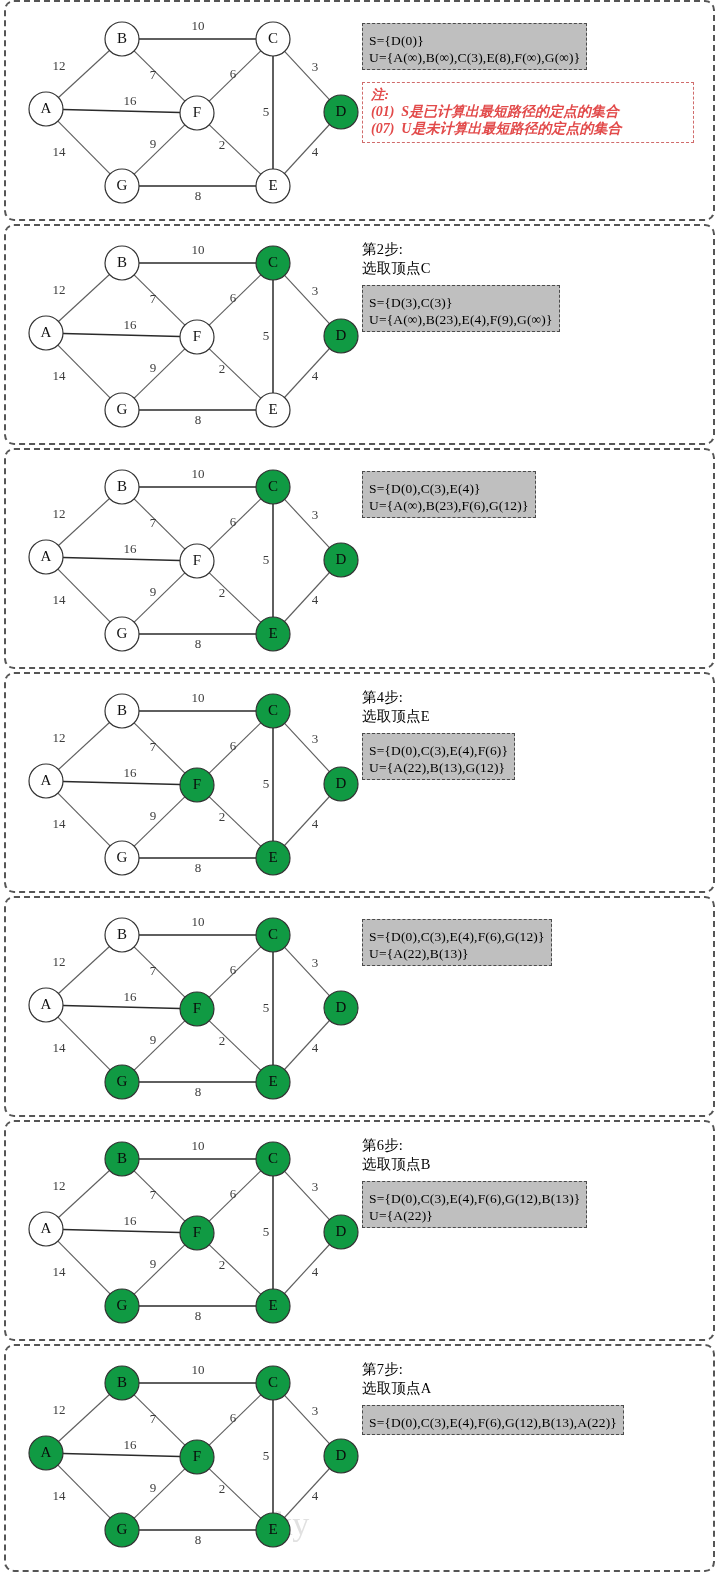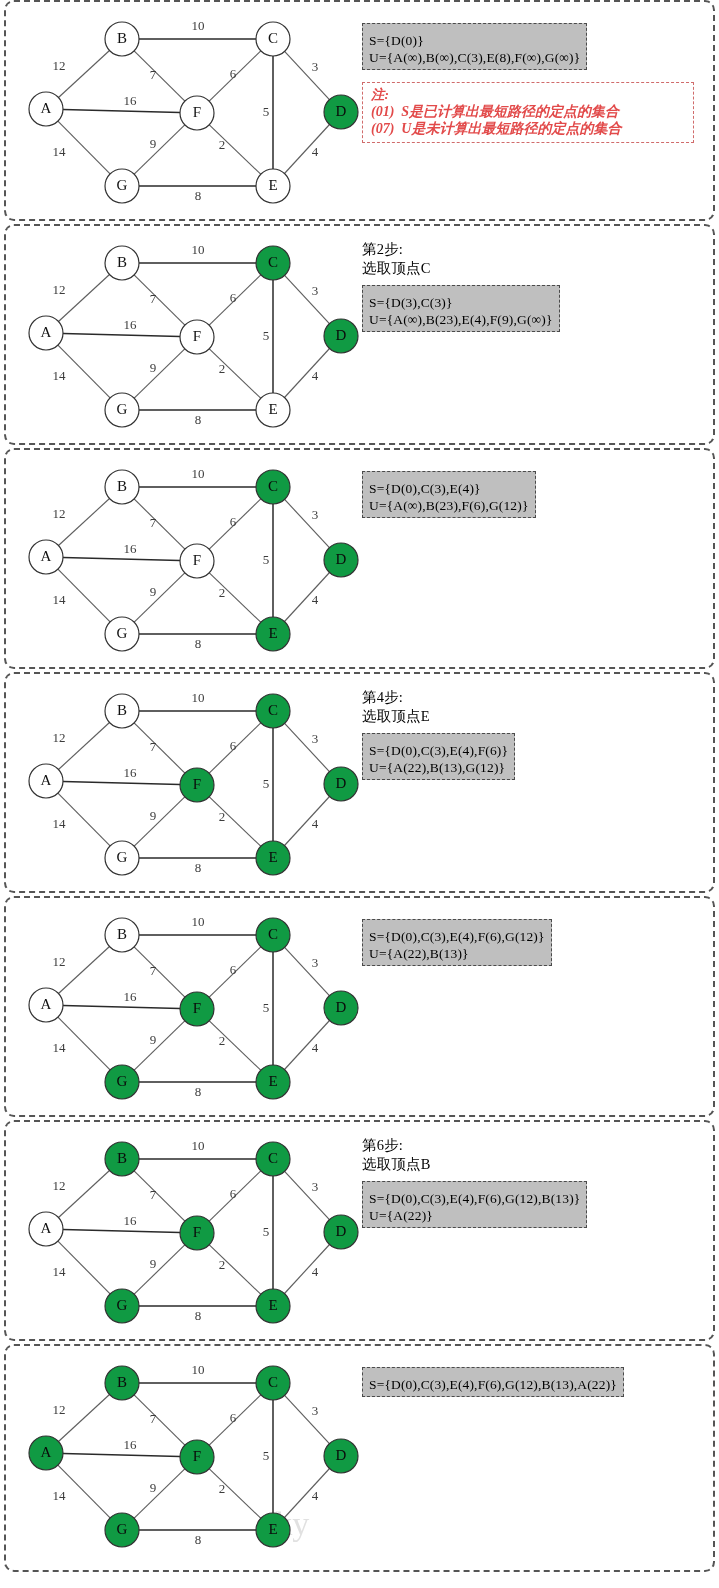--- a/index.html
+++ b/index.html
@@ -522,15 +522,16 @@
           <g>
             <ellipse class="node-circle node-green" cx="187" cy="107" rx="17" ry="17"></ellipse>
             <text class="node-label on-green" x="187" y="108">F</text>
           </g>
           <g>
             <ellipse class="node-circle node-green" cx="112" cy="180" rx="17" ry="17"></ellipse>
             <text class="node-label on-green" x="112" y="181">G</text>
           </g>
         </svg>
       </div>
-      <div class="info-col"><div class="su-box"><div class="su-line">S={D(0),C(3),E(4),F(6),G(12),B(13),A(22)}</div></div></div>
+      <div class="info-col"><div class="step-title">第7步:
+选取顶点A</div><div class="su-box"><div class="su-line">S={D(0),C(3),E(4),F(6),G(12),B(13),A(22)}</div></div></div>
     </section>
   </div>
 
 </body></html>

